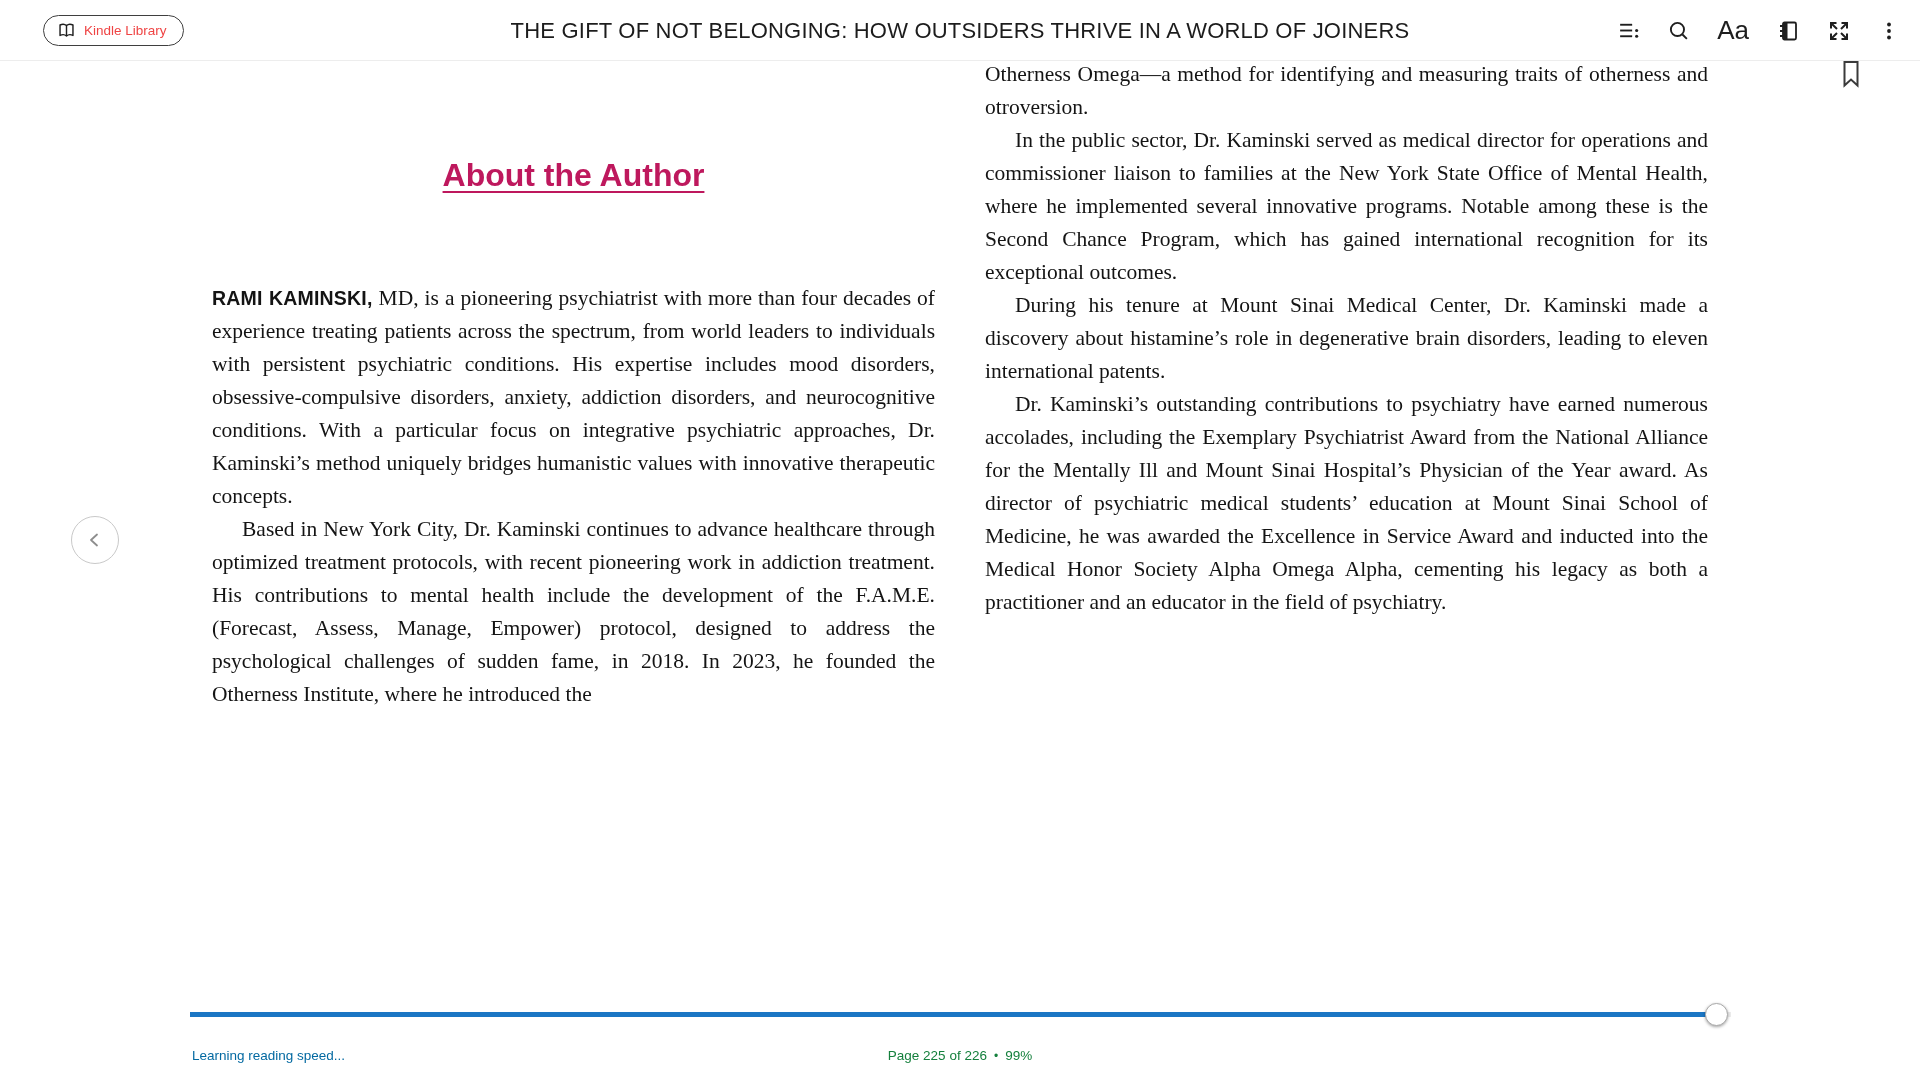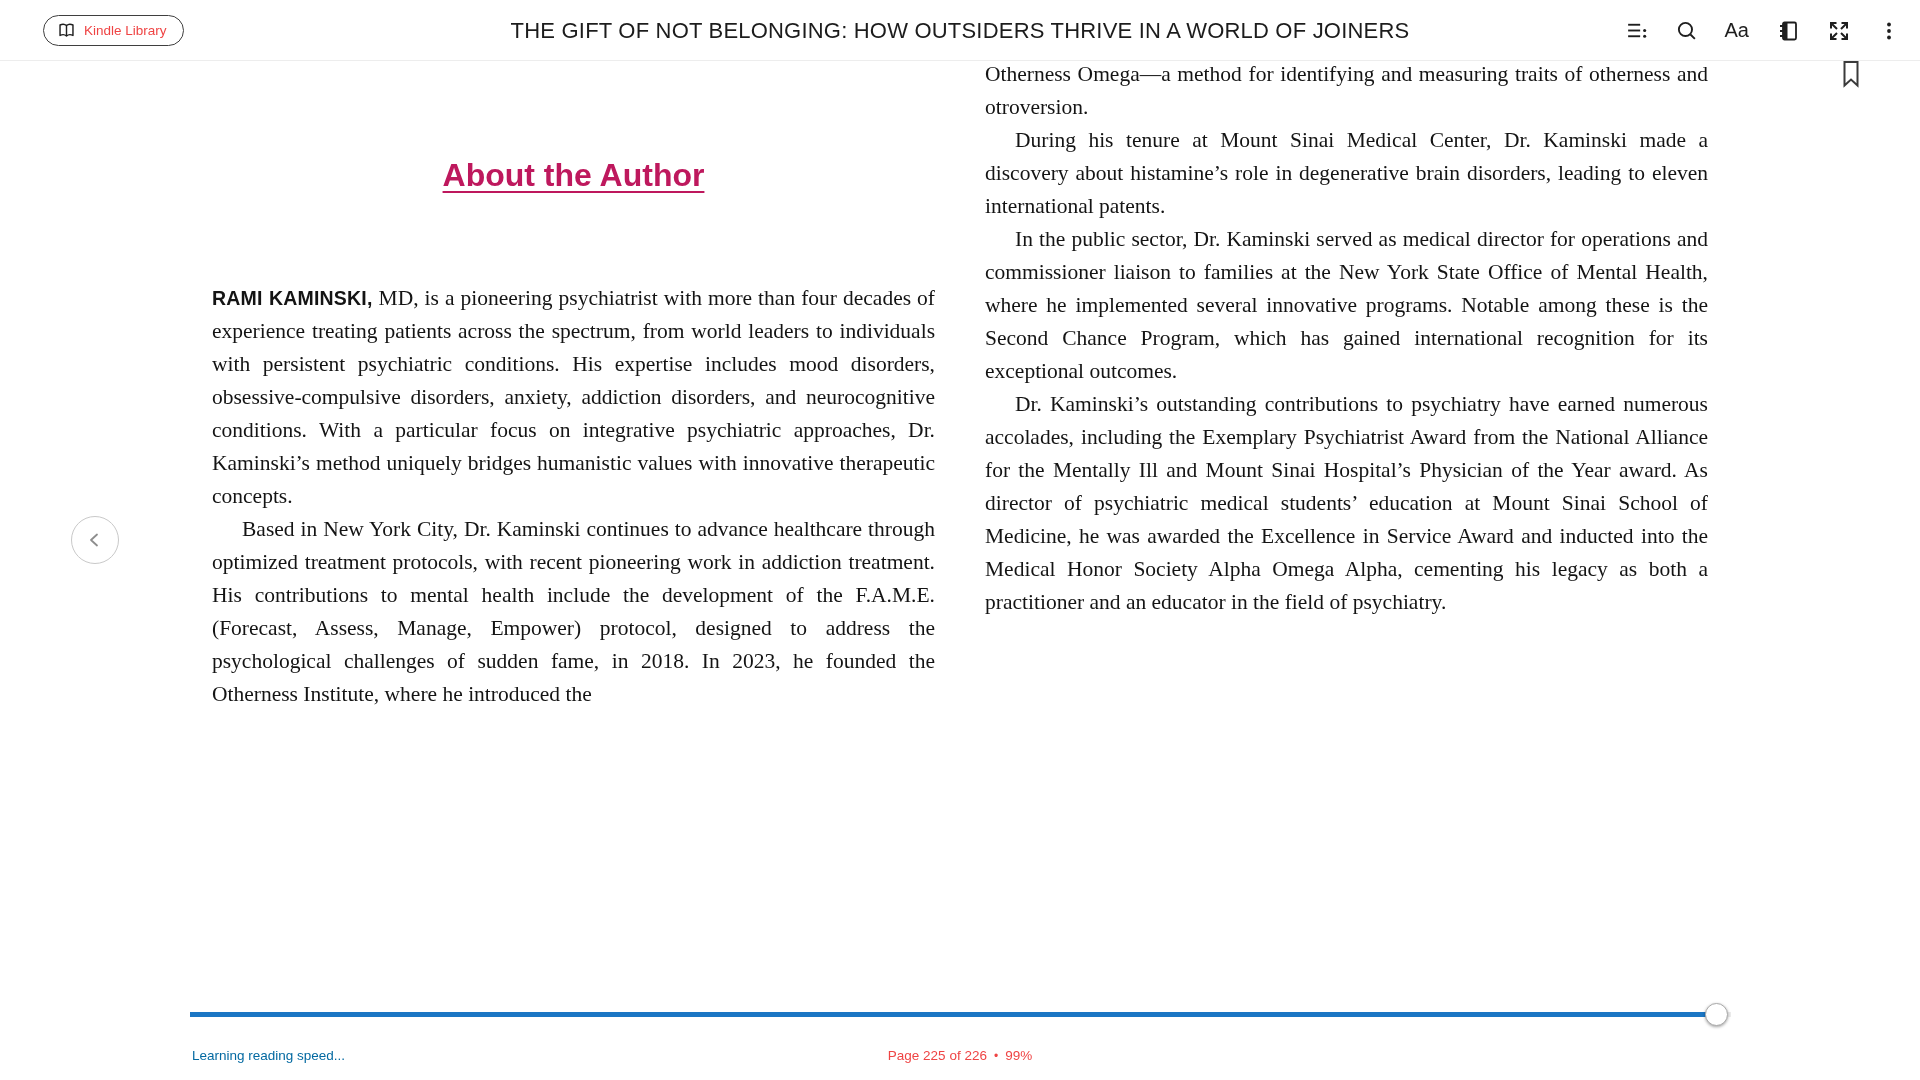--- a/index.html
+++ b/index.html
@@ -25,21 +25,21 @@
     font-size:22px; letter-spacing:.2px; color:#1c1c1c; white-space:nowrap;
   }
   .toolbar-right {
     position:absolute; right:18px; top:0; height:61px;
     display:flex; align-items:center; gap:23px;
   }
   .tool-btn {
     background:none; border:none; cursor:pointer; padding:2px;
     display:flex; align-items:center; justify-content:center; color:#1e1e1e;
   }
-  .aa-btn { font-size:20px; font-weight:500; color:#1e1e1e; letter-spacing:0; font-family:"Liberation Sans", sans-serif; }
+  .aa-btn { font-size:26px; font-weight:500; color:#1e1e1e; letter-spacing:0; font-family:"Liberation Sans", sans-serif; }
   .icon-stroke { stroke:#1e1e1e; fill:none; }
 
   .bookmark { position:absolute; left:1841px; top:60px; cursor:pointer; background:none; border:none; }
 
   
   .reading-area { position:absolute; top:0; left:0; width:1920px; height:1080px; }
   .col {
     position:absolute; width:723px;
     font-family:"Liberation Serif", serif; font-size:21.5px; line-height:33px;
     color:#141414; text-align:justify;
@@ -77,21 +77,21 @@
     border-radius:50%; background:#fff; border:1px solid #aaa;
     box-shadow:0 1px 3px rgba(0,0,0,.35); cursor:grab;
   }
 
   
   .footer-status {
     position:absolute; left:192px; top:1048px; font-size:13.5px; color:#0369a1;
   }
   .footer-page {
     position:absolute; left:0; top:1048px; width:1920px; text-align:center;
-    font-size:13.5px; color:#ef4444;
+    font-size:13.5px; color:#15803d;
   }
   .footer-page .dot { margin:0 7px; font-size:12px; }
 </style>
 </head>
 <body>
 
 <header class="toolbar">
   <button class="library-btn">
     <span style="display:flex;">
       <svg width="19" height="19" viewBox="0 0 20 20">
@@ -157,22 +157,22 @@
 <main class="reading-area">
 
   <div class="col col-left">
     <a class="chapter-heading">About the Author</a>
     <p class="first-para"><span class="lead-name">RAMI KAMINSKI,</span><span> MD, is a pioneering psychiatrist with more than four decades of experience treating patients across the spectrum, from world leaders to individuals with persistent psychiatric conditions. His expertise includes mood disorders, obsessive-compulsive disorders, anxiety, addiction disorders, and neurocognitive conditions. With a particular focus on integrative psychiatric approaches, Dr. Kaminski’s method uniquely bridges humanistic values with innovative therapeutic concepts.</span></p>
     <p class="indented">Based in New York City, Dr. Kaminski continues to advance healthcare through optimized treatment protocols, with recent pioneering work in addiction treatment. His contributions to mental health include the development of the F.A.M.E. (Forecast, Assess, Manage, Empower) protocol, designed to address the psychological challenges of sudden fame, in 2018. In 2023, he founded the Otherness Institute, where he introduced the</p>
   </div>
 
   <div class="col col-right">
     <p>Otherness Omega—a method for identifying and measuring traits of otherness and otroversion.</p>
+    <p class="indented">In the public sector, Dr. Kaminski served as medical director for operations and commissioner liaison to families at the New York State Office of Mental Health, where he implemented several innovative programs. Notable among these is the Second Chance Program, which has gained international recognition for its exceptional outcomes.</p>
     <p class="indented">During his tenure at Mount Sinai Medical Center, Dr. Kaminski made a discovery about histamine’s role in degenerative brain disorders, leading to eleven international patents.</p>
-    <p class="indented">In the public sector, Dr. Kaminski served as medical director for operations and commissioner liaison to families at the New York State Office of Mental Health, where he implemented several innovative programs. Notable among these is the Second Chance Program, which has gained international recognition for its exceptional outcomes.</p>
     <p class="indented">Dr. Kaminski’s outstanding contributions to psychiatry have earned numerous accolades, including the Exemplary Psychiatrist Award from the National Alliance for the Mentally Ill and Mount Sinai Hospital’s Physician of the Year award. As director of psychiatric medical students’ education at Mount Sinai School of Medicine, he was awarded the Excellence in Service Award and inducted into the Medical Honor Society Alpha Omega Alpha, cementing his legacy as both a practitioner and an educator in the field of psychiatry.</p>
   </div>
 
 </main>
 
 <button class="nav-left">
   <span style="display:flex;">
     <svg width="20" height="20" viewBox="0 0 20 20">
       <polyline points="12,4.5 6,10 12,15.5" fill="none" stroke="#8d8d8d" stroke-width="1.8" stroke-linecap="round" stroke-linejoin="round"></polyline>
     </svg>

